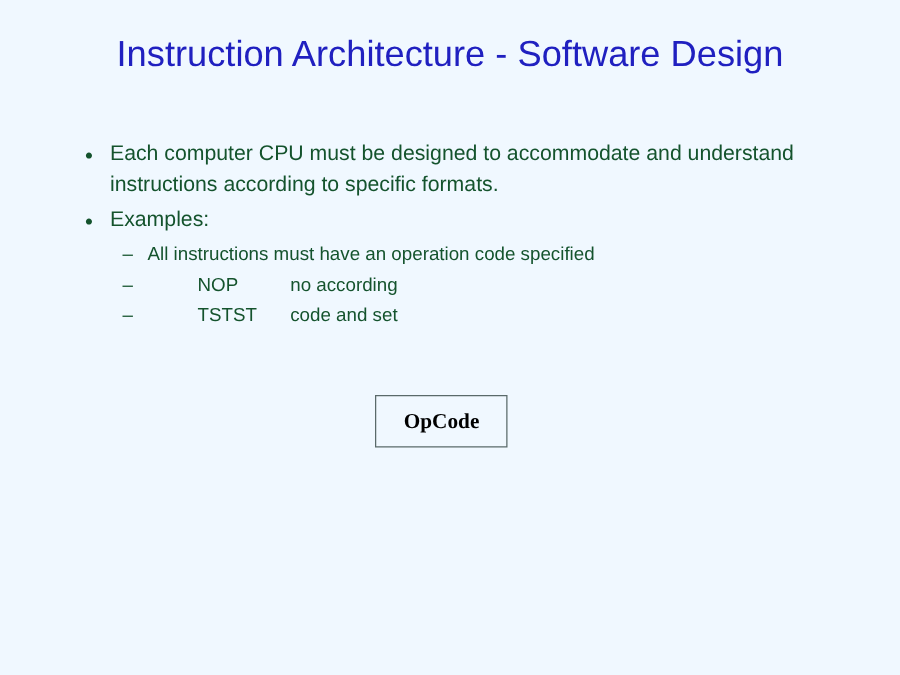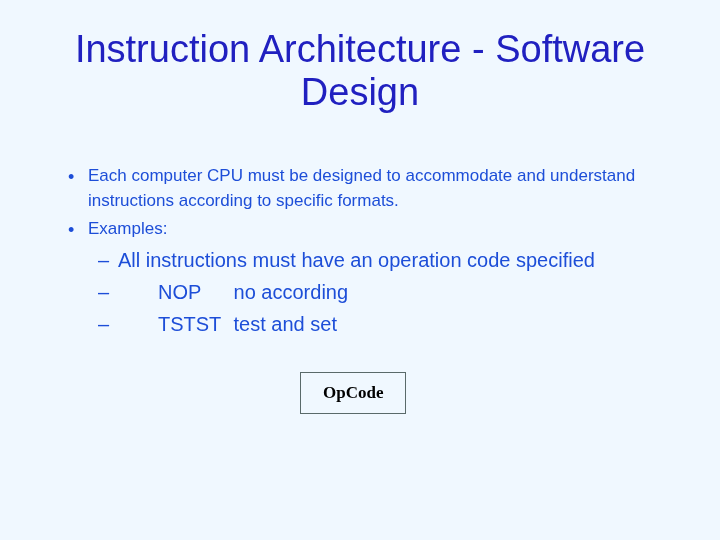--- a/index.html
+++ b/index.html
@@ -10,50 +10,50 @@
     font-family: Arial, Helvetica, sans-serif;
     overflow: hidden;
   }
   .slide {
     width: 100%;
     height: 100%;
     padding: 20px 30px;
   }
   .title {
     color: #2020c0;
-    font-size: 38px;
+    font-size: 29px;
     font-weight: normal;
     text-align: center;
     margin-top: 8px;
     margin-bottom: 50px;
   }
   .content {
     padding-left: 30px;
   }
   ul.level1 {
     list-style: none;
-    color: #1d4ed8;
+    color: #14532d;
     font-size: 17px;
     line-height: 1.45;
   }
   ul.level1 > li {
     position: relative;
     padding-left: 28px;
     margin-bottom: 4px;
   }
   ul.level1 > li::before {
     content: "•";
     position: absolute;
     left: 8px;
     top: 0;
     font-size: 18px;
   }
   ul.level2 {
     list-style: none;
-    font-size: 20px;
+    font-size: 15px;
     margin-top: 4px;
     padding-left: 6px;
   }
   ul.level2 > li {
     position: relative;
     padding-left: 24px;
     margin-bottom: 3px;
   }
   ul.level2 > li::before {
     content: "–";
@@ -67,21 +67,21 @@
     margin-left: 40px;
   }
   .opcode-box {
     border: 1.5px solid #5a6a6a;
     padding: 10px 22px;
     font-family: "Times New Roman", Times, serif;
     font-size: 17px;
     font-weight: bold;
     color: #000;
     display: inline-block;
-    margin-top: 29px;
+    margin-top: 48px;
     margin-left: 240px;
   }
 </style>
 </head>
 <body>
 
 <div class="slide">
   <h1 class="title">Instruction Architecture - Software Design</h1>
 
   <div class="content">
@@ -90,21 +90,21 @@
       <li>
         <span>Examples:</span>
         <ul class="level2">
           <li>All instructions must have an operation code specified</li>
           <li>
             <span class="mnemonic">NOP</span>
             <span>no according</span>
           </li>
           <li>
             <span class="mnemonic">TSTST</span>
-            <span>test and set</span>
+            <span>code and set</span>
           </li>
         </ul>
       </li>
     </ul>
 
     <div class="opcode-box">OpCode</div>
   </div>
 </div>
 
 </body></html>

